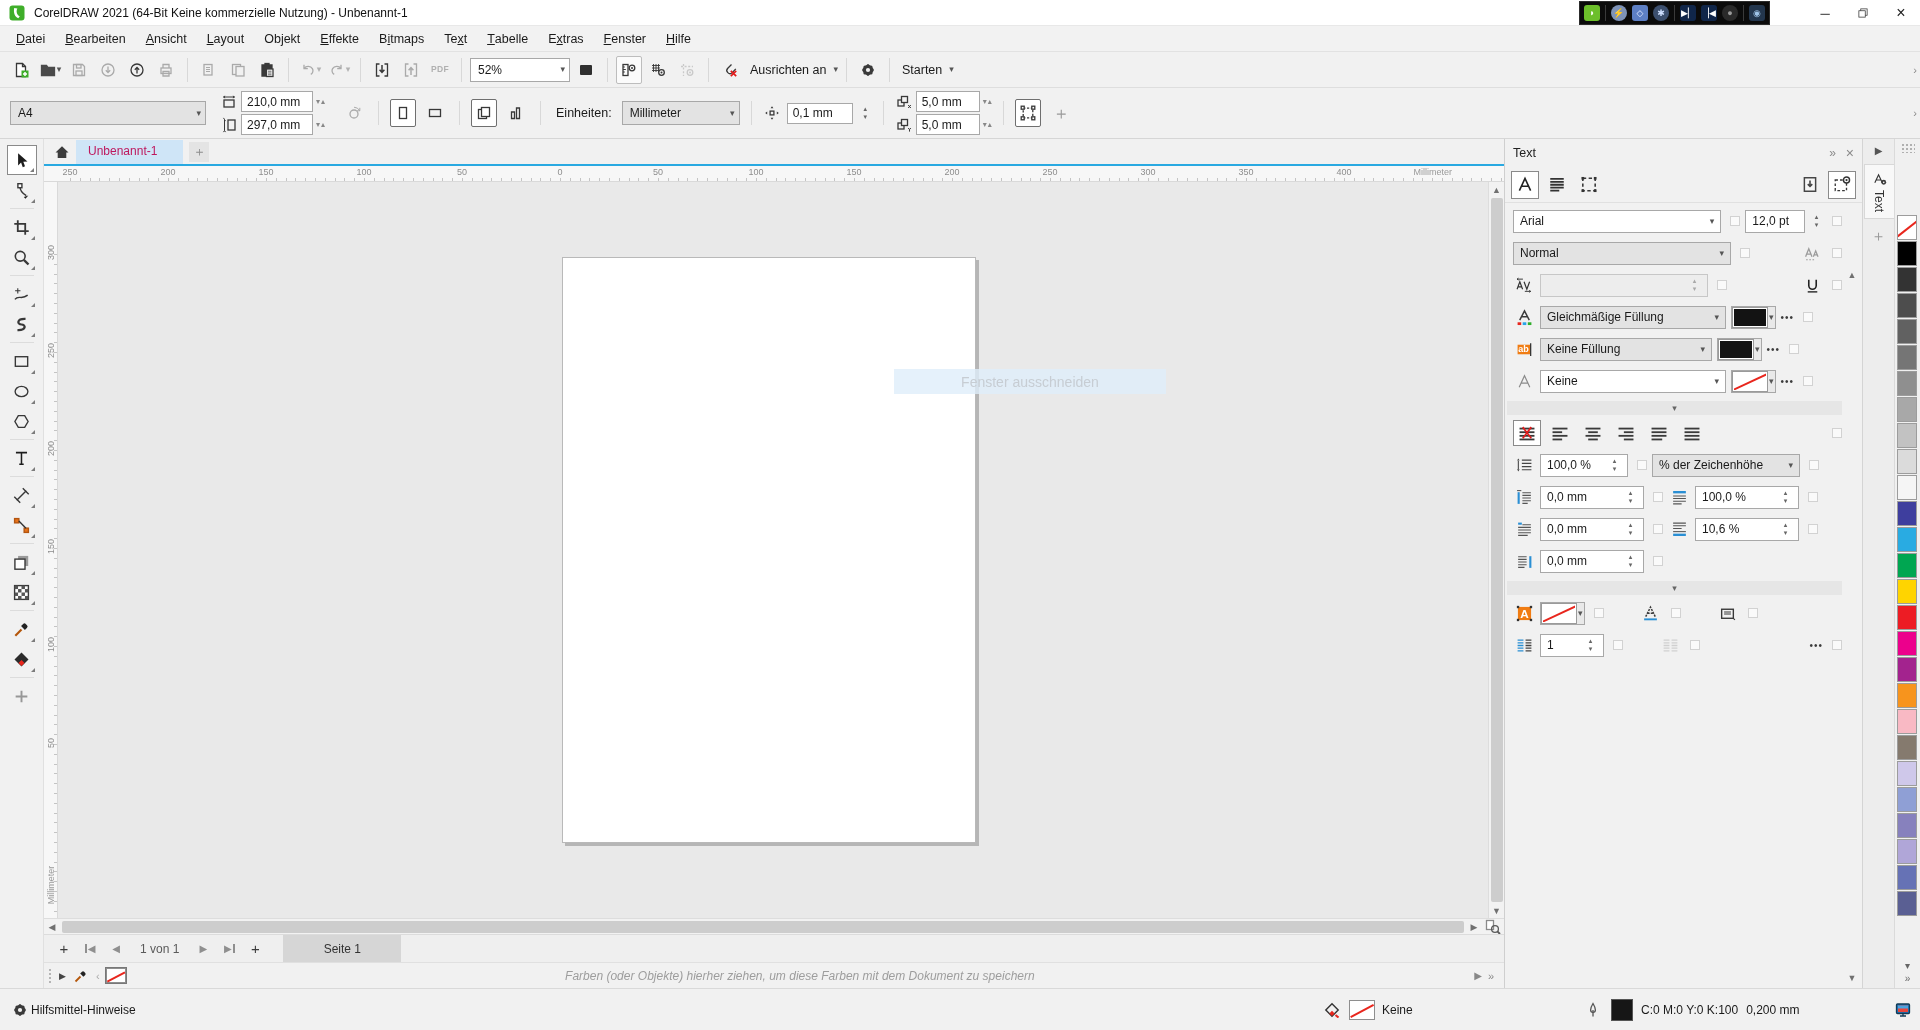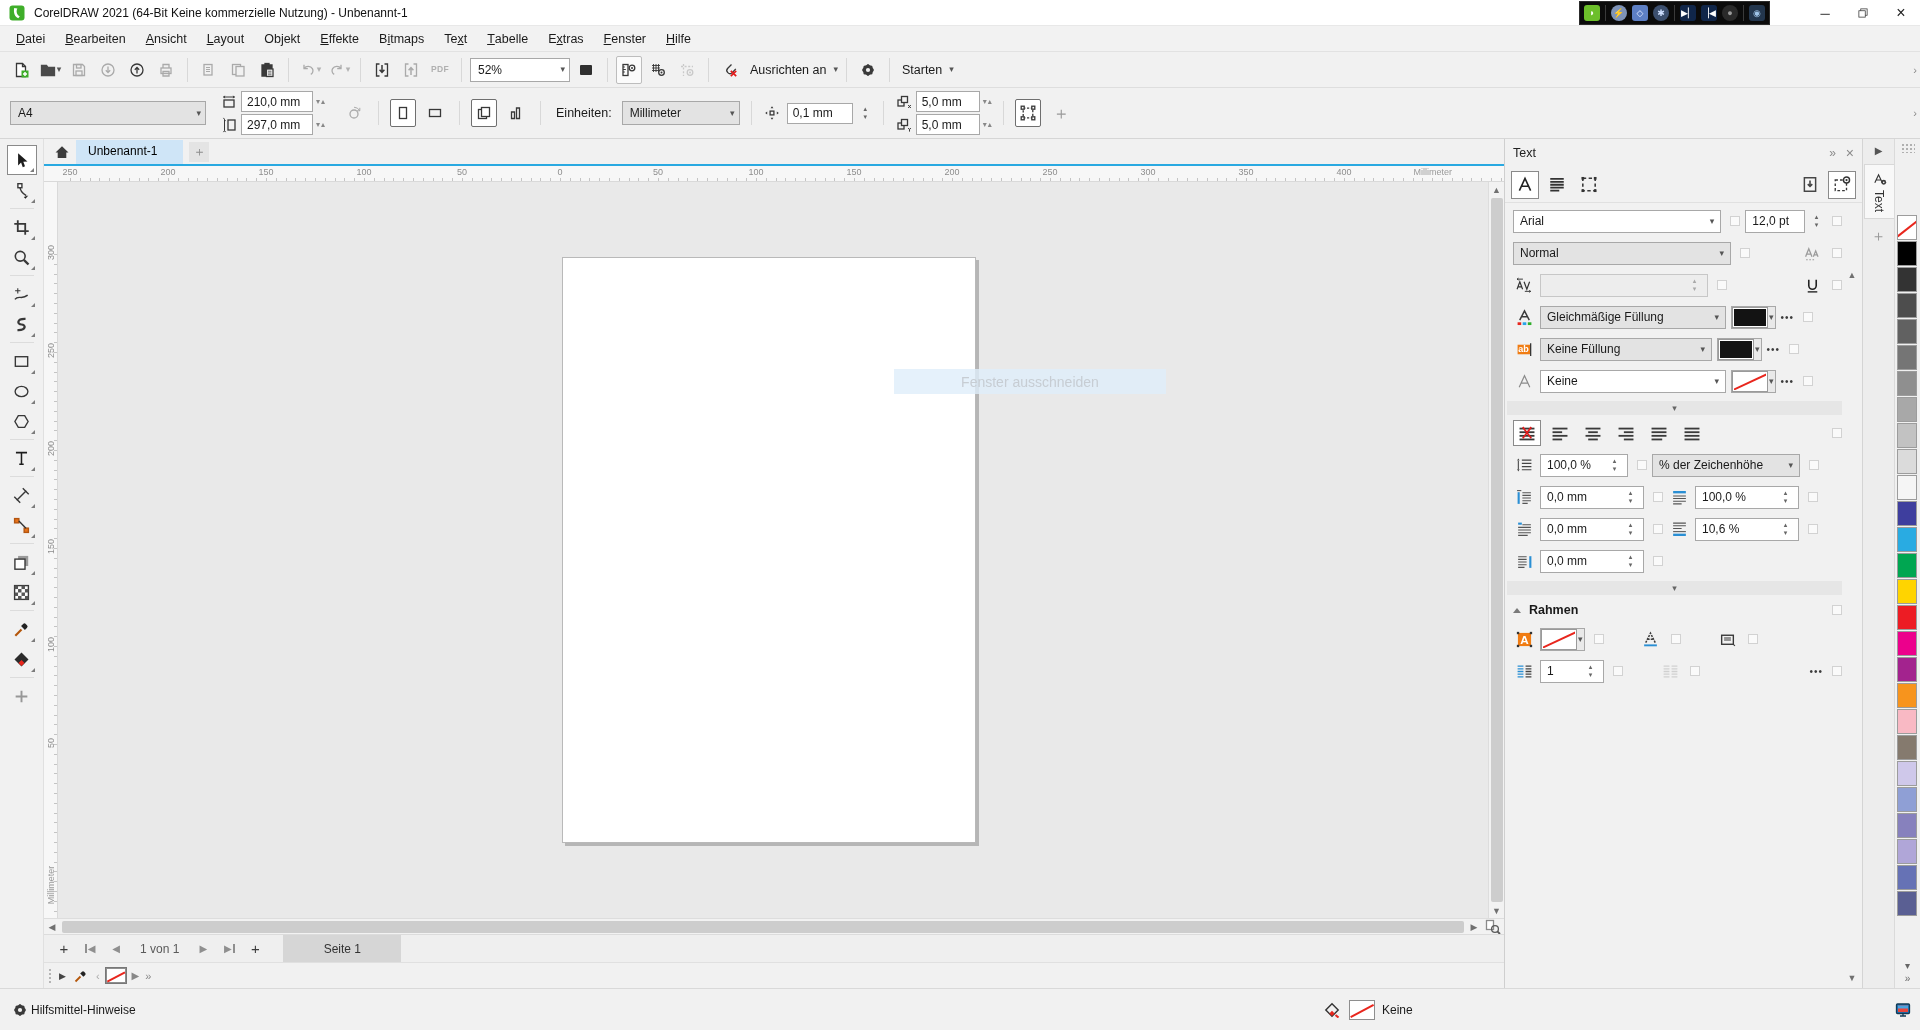--- a/index.html
+++ b/index.html
@@ -58,21 +58,21 @@
     align-items:center;padding-top:6px;}
   .tool{width:30px;height:30px;display:flex;align-items:center;justify-content:center;position:relative;flex:none;}
   .tool svg{width:17px;height:17px;}
   .tool.sel{background:#fff;border:1px solid #8a8a8a;}
   .tool .sub{position:absolute;right:2px;bottom:2px;width:0;height:0;border-left:4px solid transparent;border-bottom:4px solid #7c7c7c;}
   .tsep{width:24px;height:1px;background:#dcdcdc;margin:3px 0;flex:none;}
   
   .docarea{flex:1;display:flex;flex-direction:column;position:relative;background:#f1f1f1;}
   .tabrow{height:25px;display:flex;align-items:flex-end;padding-left:6px;gap:2px;}
   .hometab{width:24px;height:24px;display:flex;align-items:center;justify-content:center;}
-  .doctab{height:24px;background:#cfe5f7;display:flex;align-items:center;padding:0 26px 2px 12px;font-size:12px;color:#000000;}
+  .doctab{height:24px;background:#cfe5f7;display:flex;align-items:center;padding:0 26px 2px 12px;font-size:12px;color:#be185d;}
   .newtab{width:20px;height:20px;background:#e4e4e4;display:flex;align-items:center;justify-content:center;
     color:#8d8d8d;font-size:13px;margin-left:4px;margin-bottom:2px;}
   .cyanline{height:2px;background:#29a9e1;}
   .hruler{height:16px;background:#f7f7f7;border-bottom:1px solid #d9d9d9;position:relative;overflow:hidden;
     background-image:repeating-linear-gradient(90deg,#c4c4c4 0 1px,transparent 1px 9.8px);
     background-size:100% 4px;background-position:26px 12px;background-repeat:no-repeat;}
   .rlabel{position:absolute;top:1px;font-size:9px;color:#8d8d8d;transform:translateX(-50%);}
   .runit{position:absolute;top:1px;right:52px;font-size:9px;color:#9a9a9a;}
   .canvasrow{flex:1;display:flex;min-height:0;}
   .vruler{width:14px;background:#f7f7f7;border-right:1px solid #d9d9d9;position:relative;
@@ -765,20 +765,21 @@
       <span class="grip"></span>
       <span style="color:#444;font-size:9px">▶</span>
       <i class="ic">
           <svg viewBox="0 0 16 16" fill="none" stroke="#383838" stroke-width="1.3">
             <path d="M2.5 13.5 L7.5 8.5" stroke="#b4560a" stroke-width="1.8"></path>
             <path d="M7.2 5.6 l3.2 3.2 1.8-1.8 a1.5 1.5 0 0 0 0-2.1 l-1.1-1.1 a1.5 1.5 0 0 0 -2.1 0 z" fill="#222" stroke="none"></path>
           </svg>
         </i>
       <span style="color:#aaa;font-size:11px">‹</span>
       <span class="noneswatch" style="outline:1px solid #777;"></span>
+      <span class="docpalhint">Farben (oder Objekte) hierher ziehen, um diese Farben mit dem Dokument zu speichern</span>
       <span style="color:#888;font-size:10px">▶</span>
       <span style="color:#888;font-size:11px">»</span>
     </div>
   </div>
 
   <div class="docker">
     <div class="dockhead">
       <span class="dtitle">Text</span>
       <span class="dbtns">
         <span>»</span>
@@ -1104,26 +1105,20 @@
           <span>0,0 mm</span>
             <span class="spin" style="margin-left:auto">
               <i>▴</i>
               <i>▾</i>
             </span>
         </div>
         <i class="cb"></i>
       </div>
       <div class="secdiv">▾</div>
 
-      <div class="sechead">
-        <i class="tri"></i>
-        <b>Rahmen</b>
-        <span style="flex:1"></span>
-          <i class="cb"></i>
-      </div>
       <div class="frow">
         <i class="dico">
             <svg viewBox="0 0 16 16" fill="none" stroke="#383838" stroke-width="1.3">
               <rect x="1.8" y="1.8" width="12.4" height="12.4" fill="#f07c13" stroke="none"></rect>
               <text x="8" y="12" font-size="11" font-weight="bold" text-anchor="middle" fill="#fff" stroke="none" font-family="Liberation Sans,sans-serif">A</text>
               <g fill="#333" stroke="none">
                 <rect x="0.8" y="0.8" width="2.2" height="2.2"></rect>
                 <rect x="13" y="0.8" width="2.2" height="2.2"></rect>
                 <rect x="0.8" y="13" width="2.2" height="2.2"></rect>
                 <rect x="13" y="13" width="2.2" height="2.2"></rect>
@@ -1255,20 +1250,31 @@
     <i class="ic" style="width:20px;height:20px">
         <svg viewBox="0 0 16 16" fill="none" stroke="#383838" stroke-width="1.3">
           <path d="M8 1.8 L14.2 8 8 14.2 1.8 8 Z" stroke="#333" stroke-width="1.4"></path>
           <path d="M8 8.8 l2.6 2.6 L8 14 5.4 11.4 Z" fill="#e8261d" stroke="none"></path>
           <path d="M11.5 13 l3 2.6" stroke="#e8261d" stroke-width="2"></path>
         </svg>
       </i>
     <span class="noneswatch" style="width:26px;height:20px"></span>
     <span>Keine</span>
   </div>
+  <div class="status-outline">
+    <i class="ic" style="width:20px;height:20px">
+        <svg viewBox="0 0 16 16" fill="none" stroke="#383838" stroke-width="1.3">
+          <path d="M8 1.5 C6.6 3.8 5.6 6 5.6 7.9 a2.4 2.4 0 0 0 4.8 0 C10.4 6 9.4 3.8 8 1.5 Z" stroke="#555"></path>
+          <path d="M8 8 v6.5" stroke="#555"></path>
+        </svg>
+      </i>
+    <span class="blackswatch"></span>
+    <span>C:0 M:0 Y:0 K:100</span>
+    <span>0,200 mm</span>
+  </div>
   <div class="status-monitor">
     <i class="ic" style="width:22px;height:22px">
         <svg viewBox="0 0 16 16" fill="none" stroke="#383838" stroke-width="1.3">
           <rect x="1.5" y="2" width="13" height="9.5" rx="1" fill="#2277bb" stroke="#123a55"></rect>
           <path d="M3 3.5 h10 v6.5 h-10 z" fill="#e8453c" stroke="none"></path>
           <path d="M3 3.5 h10 v3 h-10 z" fill="#4aa3e0" stroke="none"></path>
           <path d="M8 11.5 v2.2 M5 14 h6" stroke="#123a55" stroke-width="1.3"></path>
         </svg>
       </i>
   </div>

